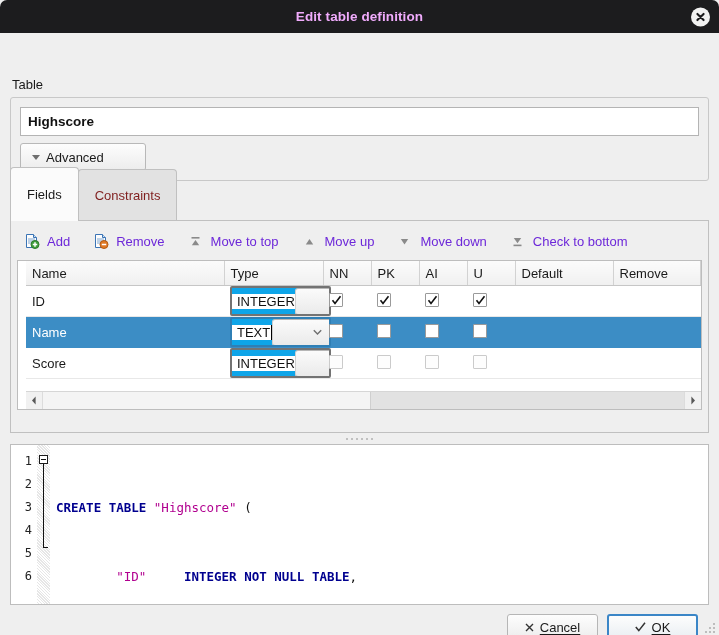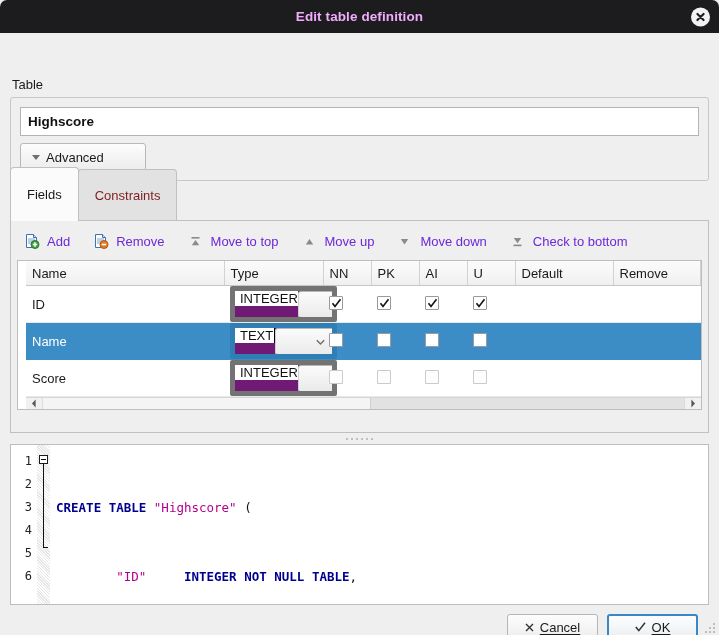--- a/index.html
+++ b/index.html
@@ -85,22 +85,22 @@
     font-weight:normal;text-align:left;font-size:13px;height:24px;
     padding:0 0 0 6px;color:#1a1a1a;
   }
   table.grid td{
     border-bottom:1px solid #e8e8e8;height:30px;font-size:13px;padding:0 0 0 6px;
     color:#1a1a1a;background:#fff;vertical-align:middle;
   }
   tr.row-selected td{background:#3c8dc5;color:#ffffff;border-bottom-color:#3c8dc5;}
   td.cell-type{padding:0 0 0 2px;}
   .combo{
-    display:inline-flex;align-items:flex-start;height:26px;width:97px;
-    border:5px solid #737373;background:#701a75;border-radius:2px;overflow:hidden;
+    display:inline-flex;align-items:center;height:26px;width:97px;
+    border:2px solid #737373;background:#0ea5e9;border-radius:2px;overflow:hidden;
   }
   .combo .val{flex:1;display:flex;align-items:center;padding-left:5px;font-size:13px;color:#111;background:#fff;position:relative;}
   .combo .btn{
     width:20px;border-left:1px solid #cfcfcf;
     background:linear-gradient(#fbfbfb,#eaeaea);
     display:flex;align-items:center;justify-content:center;
   }
   .combo.editing{border-color:#2f7fb5;}
   .caret{display:inline-block;width:1px;height:15px;background:#000;margin-left:1px;}
   .cb{

